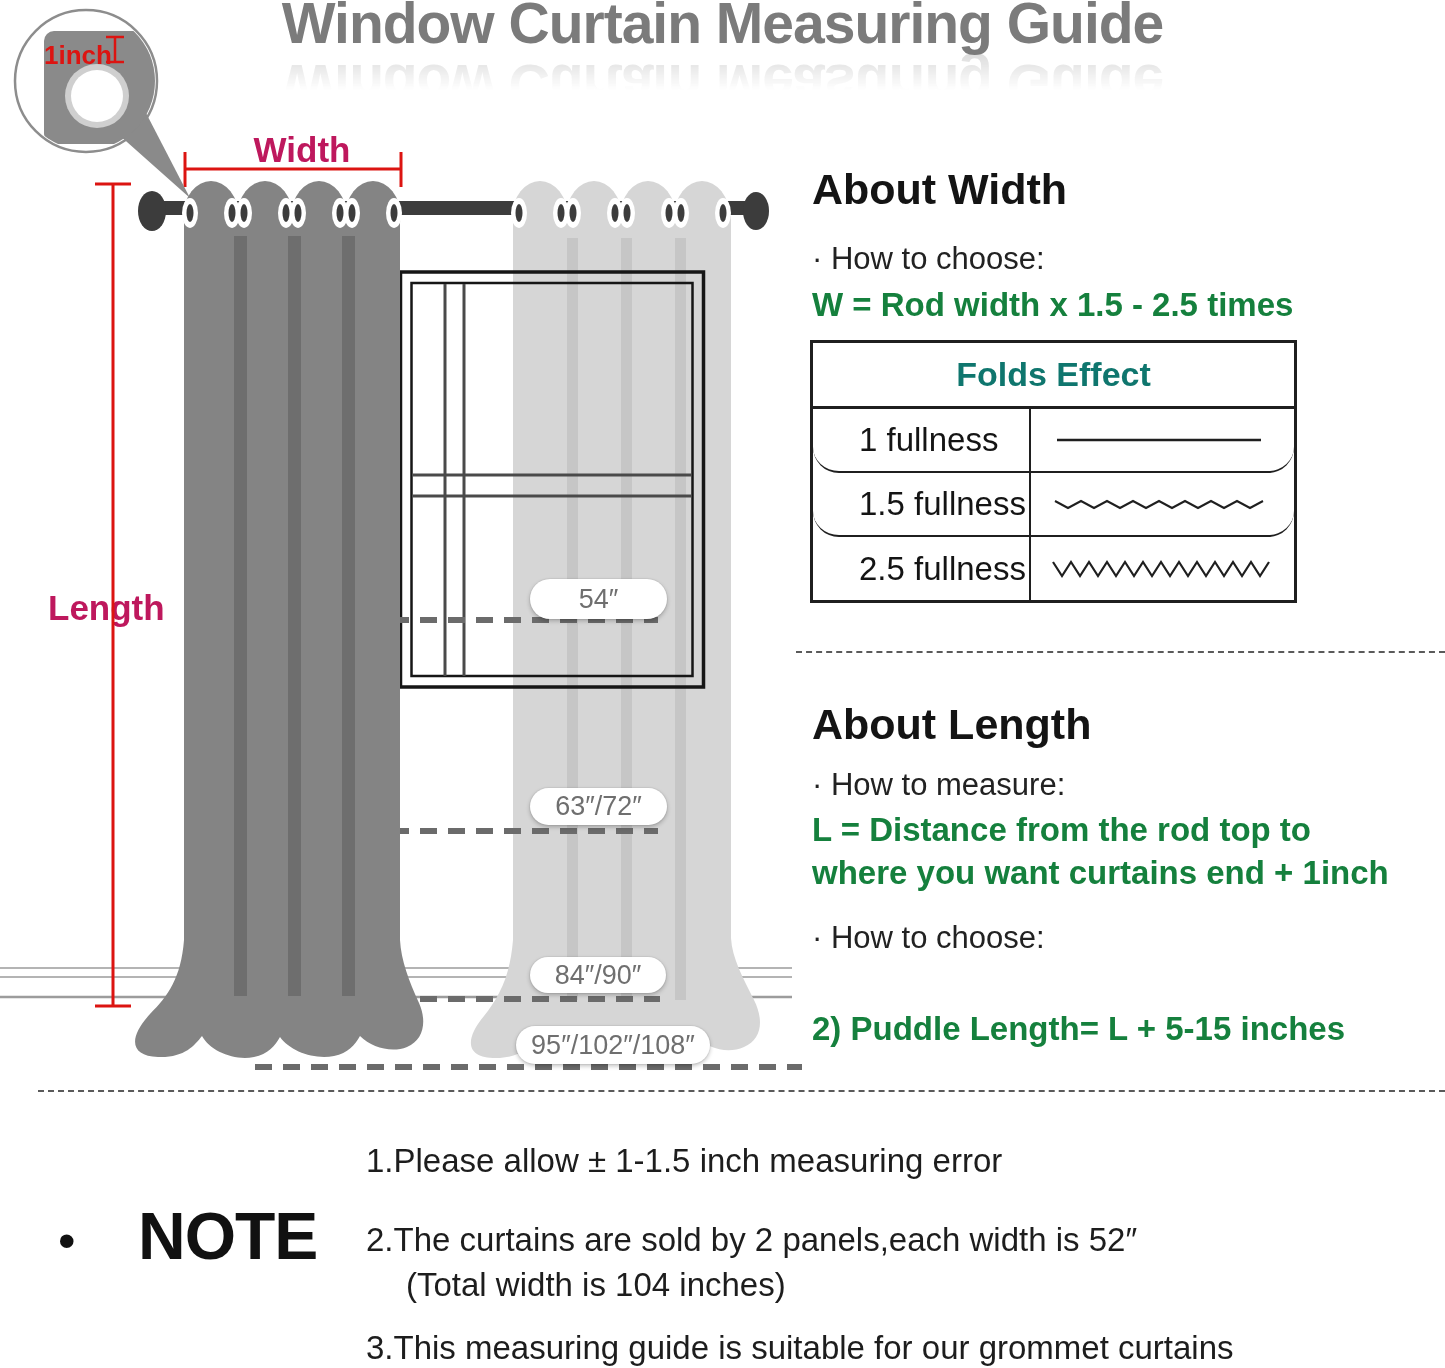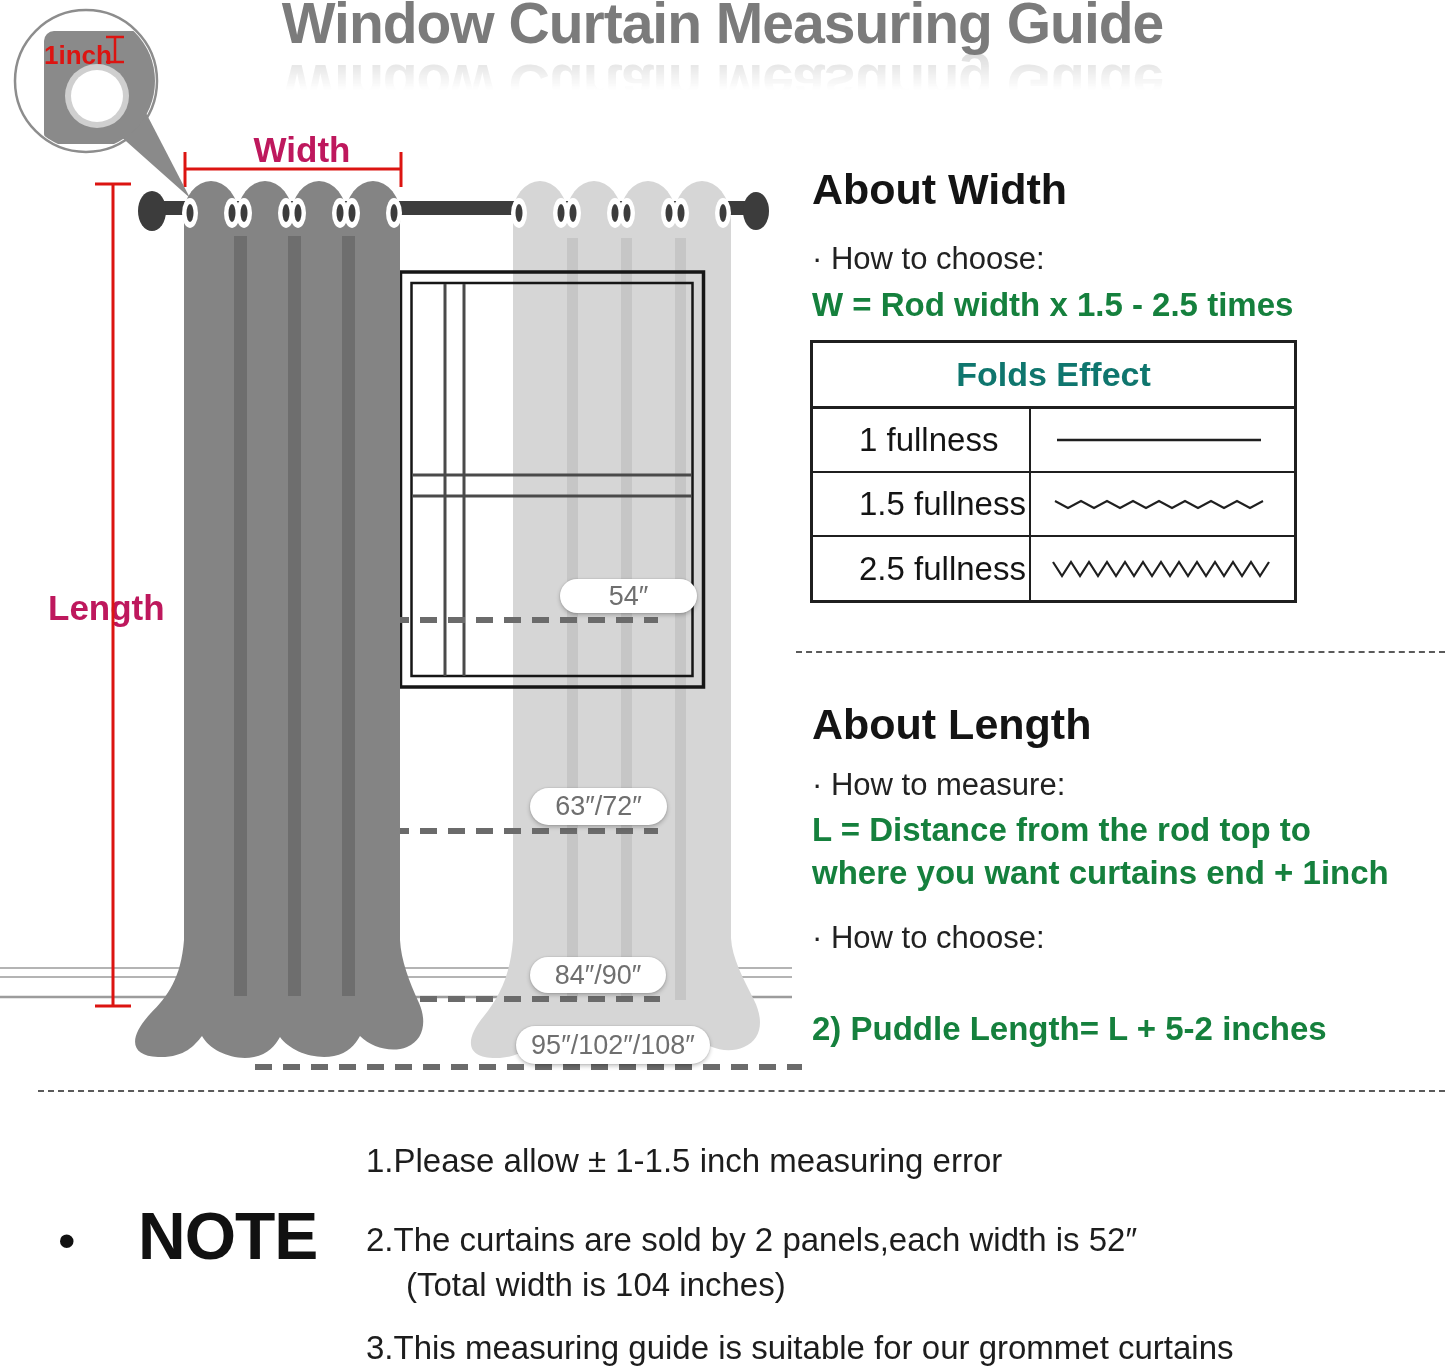--- a/index.html
+++ b/index.html
@@ -37,21 +37,21 @@
   
   .folds-table{
     position:absolute;left:810px;top:340px;width:487px;height:263px;
     border:3px solid #1f1f1f;box-sizing:border-box;z-index:2;
   }
   .ft-header{
     height:66px;border-bottom:3px solid #1f1f1f;box-sizing:border-box;
     display:flex;align-items:center;justify-content:center;
     font-size:34px;font-weight:600;color:#0f766e;
   }
-  .ft-row{height:64px;display:flex;border-bottom:2px solid #1f1f1f;box-sizing:border-box;}
+  .ft-row{height:64px;display:flex;border-bottom:2px solid #1f1f1f;box-sizing:border-box;border-radius:26px;}
   .ft-row:last-child{border-bottom:none;}
   .ft-label{
     width:218px;box-sizing:border-box;border-right:2px solid #1f1f1f;
     display:flex;align-items:center;padding-left:46px;font-size:33px;color:#141414;
   }
   .ft-effect{flex:1;display:flex;align-items:center;justify-content:center;}
   .dashed-div{position:absolute;border-top:2px dashed #5a5a5a;z-index:2;}
   
   .note-bullet{position:absolute;left:58px;top:1212px;font-size:50px;color:#111;}
   .note-heading{position:absolute;left:138px;top:1198px;font-size:66px;font-weight:900;letter-spacing:-1px;color:#111;}
@@ -227,21 +227,21 @@
         <line x1="106" y1="37" x2="124" y2="37"></line>
         <line x1="106" y1="62" x2="124" y2="62"></line>
       </g>
       <text x="44" y="64" font-size="26" font-weight="bold" fill="#dc1411">1inch</text>
     </g>
   </svg>
 
   <div class="red-label" style="left:232px;top:130px;width:140px;">Width</div>
   <div class="red-label" style="left:48px;top:588px;width:112px;">Length</div>
 
-  <div class="size-pill" style="left:560px;top:579px;width:137px;height:34px;">54″</div>
+  <div class="size-pill" style="left:530px;top:579px;width:137px;height:40px;">54″</div>
   <div class="size-pill" style="left:530px;top:788px;width:137px;height:37px;">63″/72″</div>
   <div class="size-pill" style="left:530px;top:957px;width:136px;height:36px;">84″/90″</div>
   <div class="size-pill" style="left:516px;top:1026px;width:194px;height:38px;">95″/102″/108″</div>
 
   <div class="rc h1" style="top:162px;">About Width</div>
   <div class="rc bullet-line" style="top:238px;">· How to choose:</div>
   <div class="rc formula" style="top:284px;">W = Rod width x 1.5 - 2.5 times</div>
 
   <div class="folds-table">
     <div class="ft-header">Folds Effect</div>
@@ -271,21 +271,21 @@
     </div>
   </div>
 
   <div class="dashed-div" style="left:796px;top:651px;width:649px;"></div>
 
   <div class="rc bullet-line" style="top:764px;">· How to measure:</div>
   <div class="rc h1" style="top:697px;">About Length</div>
   <div class="rc formula" style="top:809px;">L = Distance from the rod top to</div>
   <div class="rc formula" style="top:852px;">where you want curtains end + 1inch</div>
   <div class="rc bullet-line" style="top:917px;">· How to choose:</div>
-  <div class="rc formula" style="top:1008px;">2)  Puddle Length= L + 5-2 inches</div>
+  <div class="rc formula" style="top:1008px;">2)  Puddle Length= L + 5-15 inches</div>
 
   <div class="dashed-div" style="left:38px;top:1090px;width:1407px;"></div>
 
   <div class="note-bullet">•</div>
   <div class="note-heading">NOTE</div>
   <div class="note-item" style="top:1142px;">1.Please allow ± 1-1.5 inch measuring error</div>
   <div class="note-item" style="top:1221px;">2.The curtains are sold by 2 panels,each width is 52″</div>
   <div class="note-item" style="top:1266px;margin-left:40px;">(Total width is 104 inches)</div>
   <div class="note-item" style="top:1329px;">3.This measuring guide is suitable for our grommet curtains</div>
 

